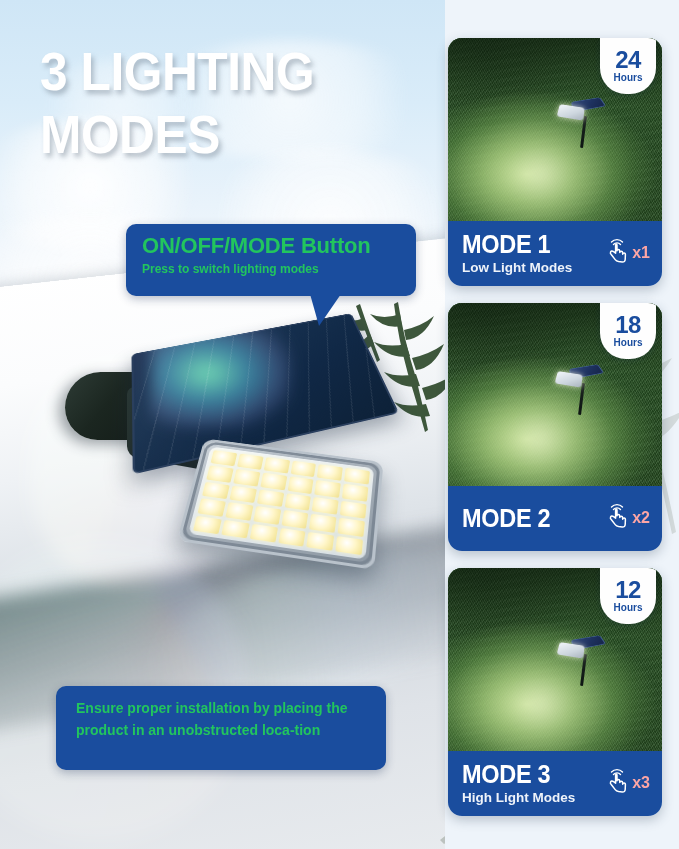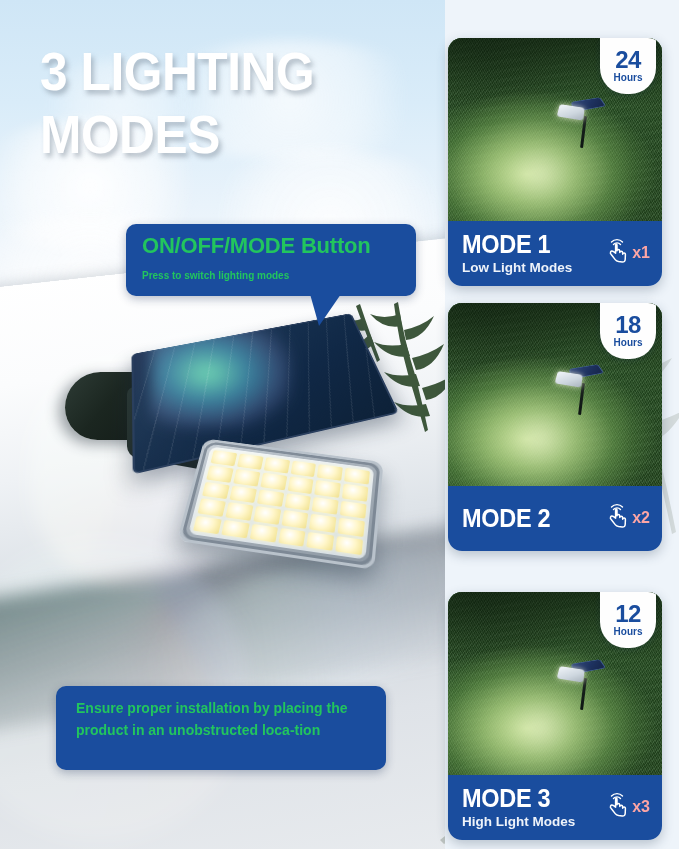--- a/index.html
+++ b/index.html
@@ -196,22 +196,22 @@
   }
   #callout-mode {
     left: 126px; top: 224px; width: 290px; height: 72px;
     padding: 9px 14px 0 16px;
   }
   #callout-mode .b-title {
     font-size: 22px; font-weight: 700; letter-spacing: -0.2px;
     line-height: 26px; white-space: nowrap;
   }
   #callout-mode .b-sub {
-    font-size: 10px; font-weight: 700; line-height: 20px;
-    margin-top: 7px;
+    font-size: 12px; font-weight: 700; line-height: 20px;
+    margin-top: 0;
   }
   .bubble-tail {
     position: absolute; left: 184px; top: 70px;
     width: 0; height: 0;
     border-left: 9px solid transparent;
     border-right: 22px solid transparent;
     border-top: 32px solid #1a4d9e;
   }
   #callout-note {
     left: 56px; top: 686px; width: 330px; height: 84px;
@@ -237,21 +237,21 @@
   
   .card {
     position: absolute;
     left: 448px; width: 214px; height: 248px;
     border-radius: 14px;
     overflow: hidden;
     box-shadow: 0 4px 12px rgba(40,60,85,0.28);
   }
   #card-1 { top: 38px; }
   #card-2 { top: 303px; }
-  #card-3 { top: 592px; }
+  #card-3 { top: 568px; }
 
   .card-photo {
     position: absolute; left: 0; top: 0; right: 0; height: 183px;
     background-color: #2d5c28;
     overflow: hidden;
   }
   .grass-tex {
     position: absolute; inset: -10px;
     background:
       radial-gradient(ellipse 72% 52% at 38% 72%,

